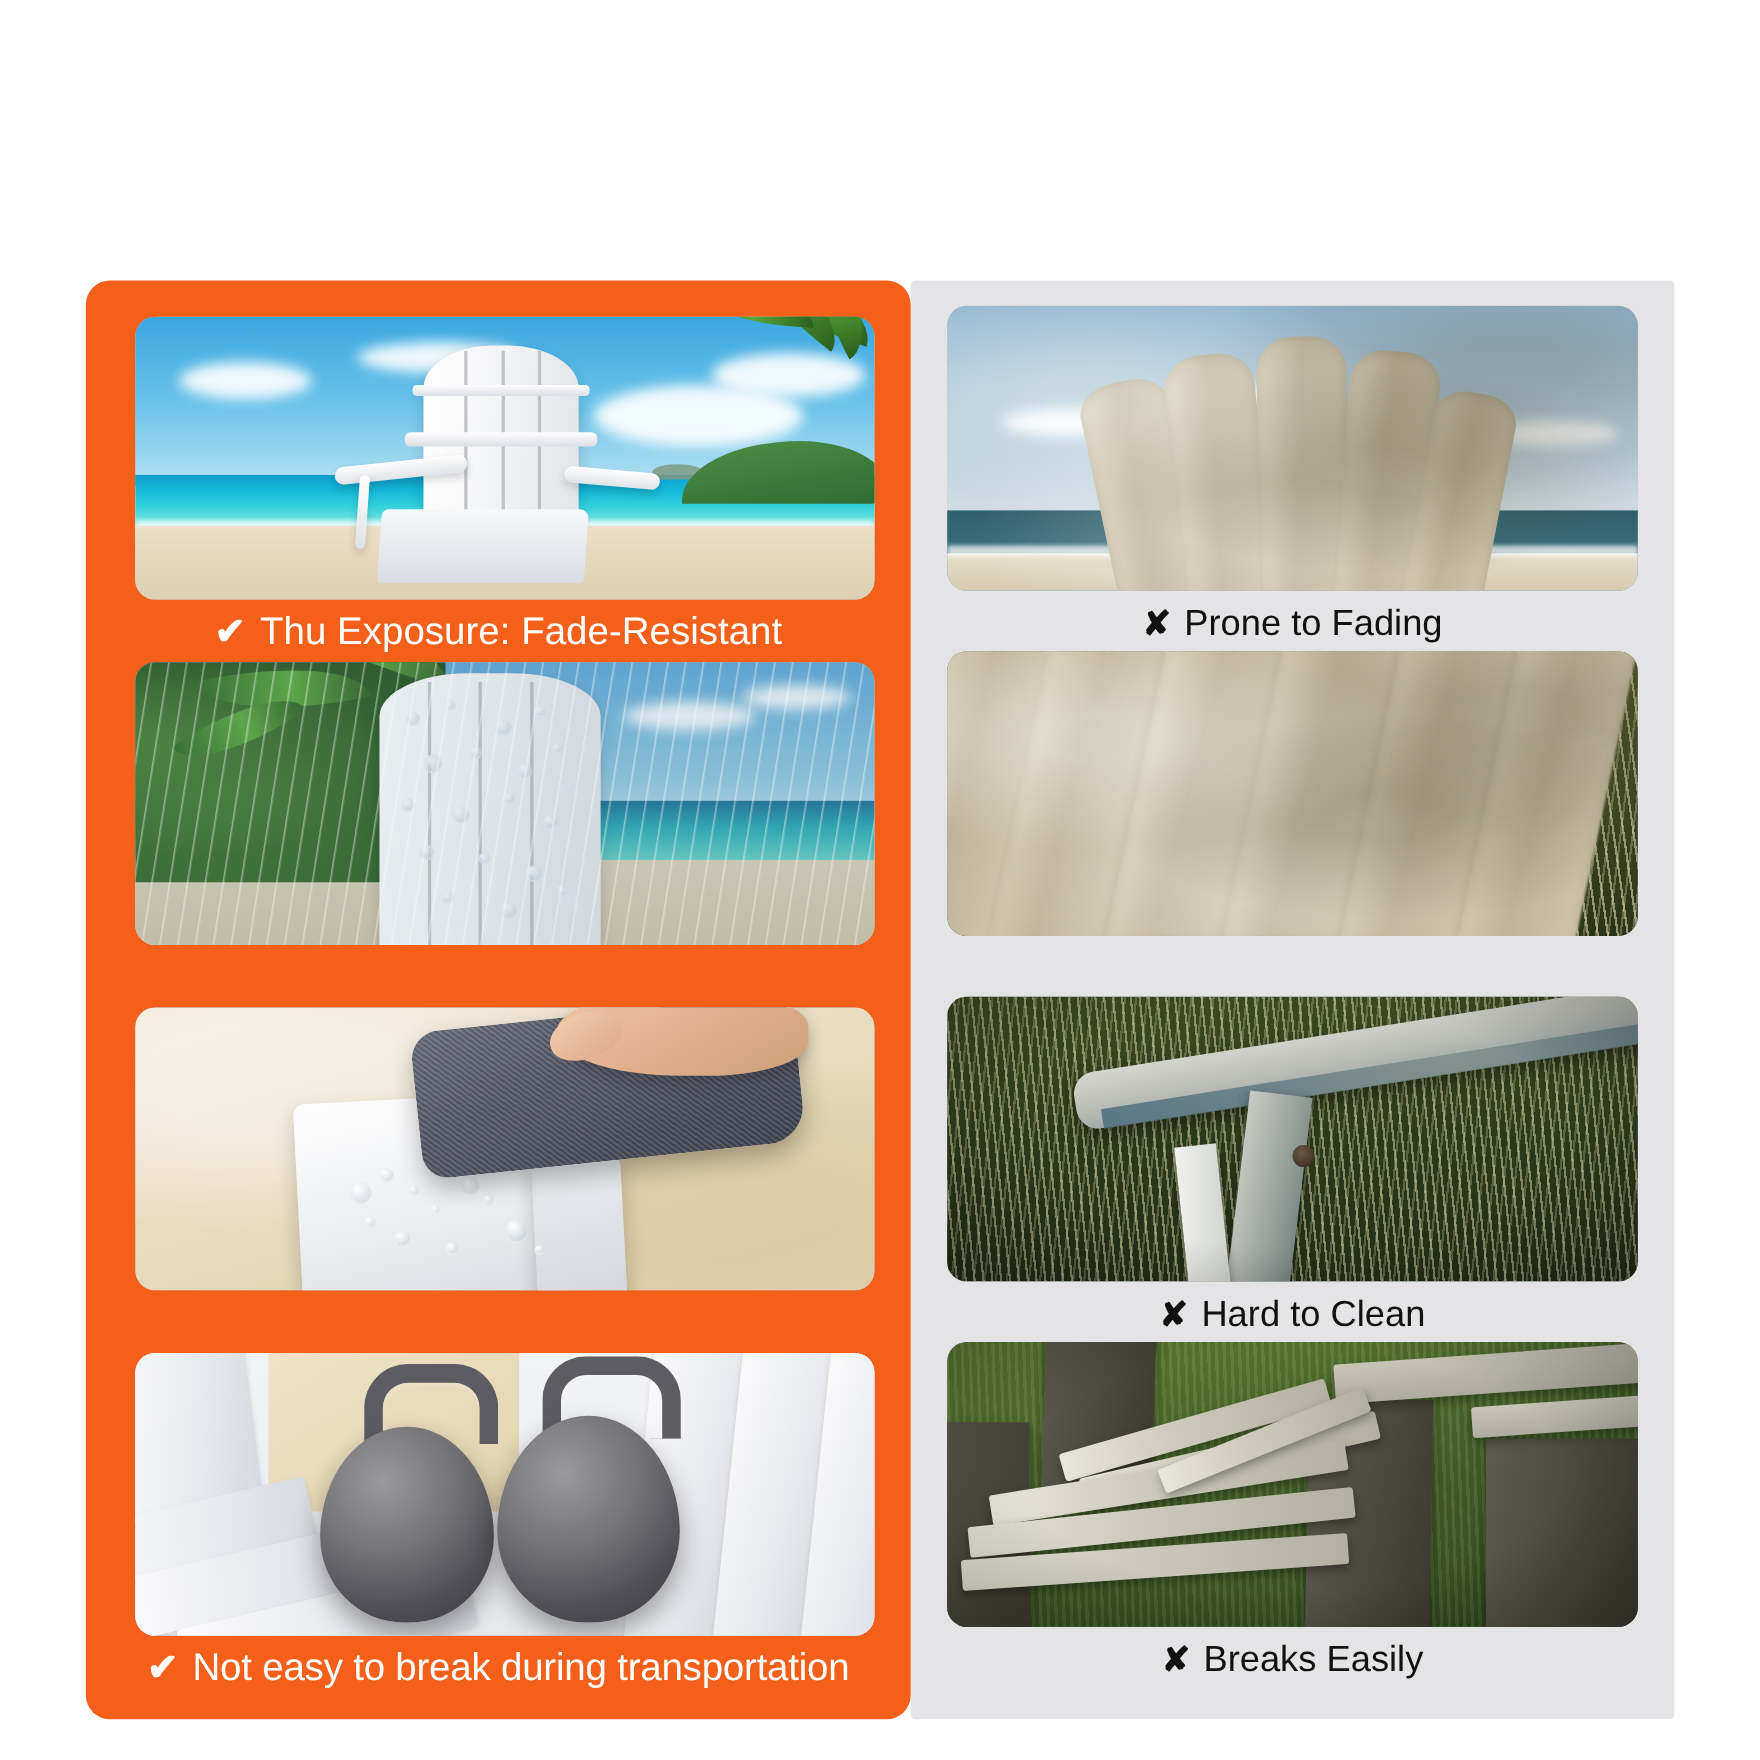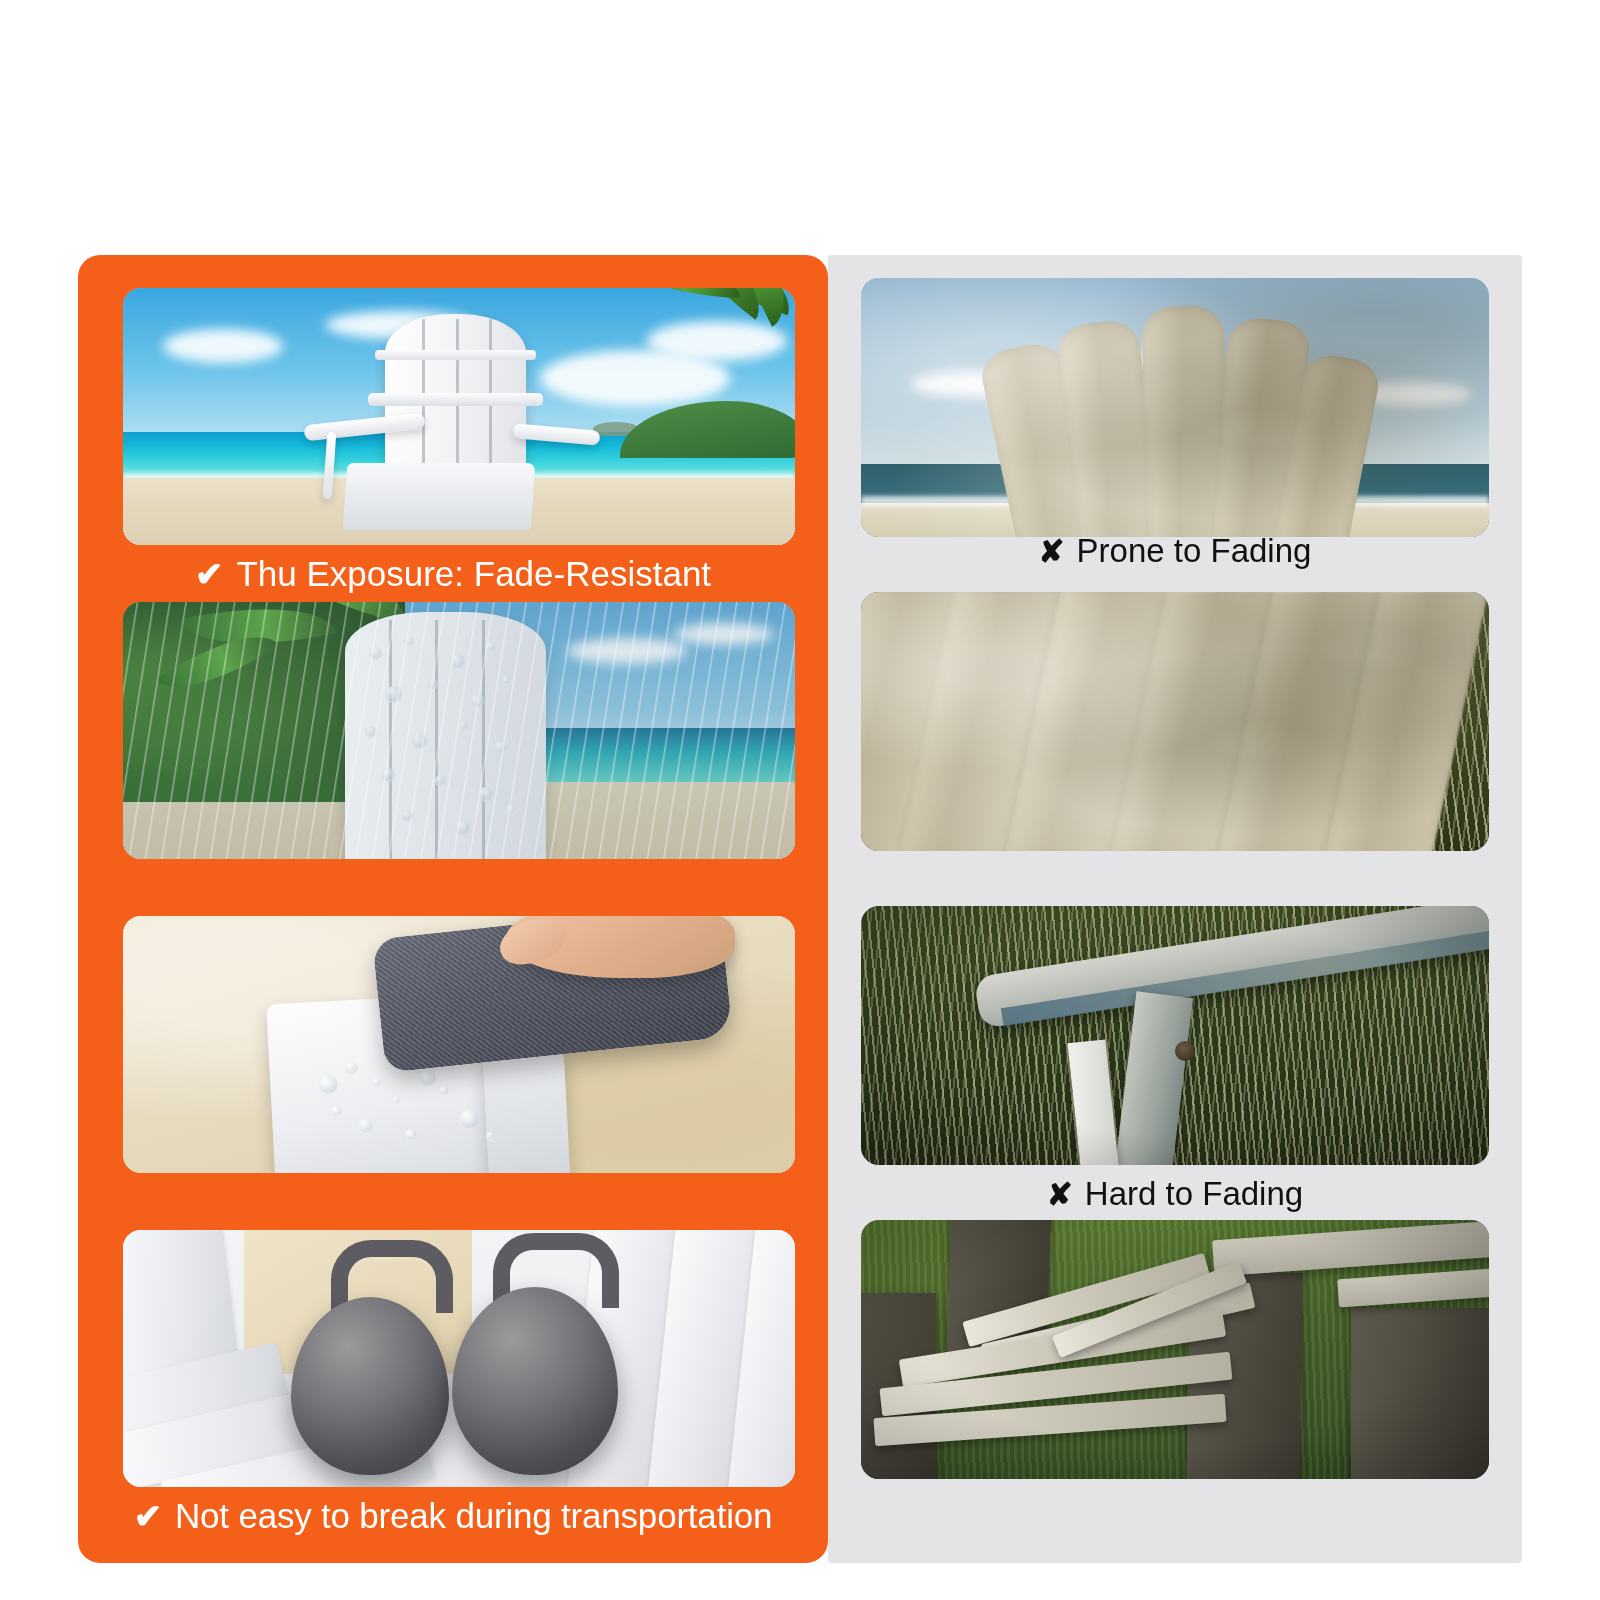--- a/index.html
+++ b/index.html
@@ -475,21 +475,21 @@
           <div class="foam" style="bottom:12%; height:4%;"></div>
 
           <div class="plank" style="left:22%; top:26%; width:13%; height:84%; transform:rotate(-12deg); border-radius:40% 40% 0 0 / 12% 12% 0 0;"></div>
           <div class="plank" style="left:33%; top:17%; width:13%; height:92%; transform:rotate(-6deg); border-radius:40% 40% 0 0 / 12% 12% 0 0;"></div>
           <div class="plank" style="left:45%; top:11%; width:13%; height:98%; transform:rotate(-1deg); border-radius:40% 40% 0 0 / 12% 12% 0 0;"></div>
           <div class="plank" style="left:57%; top:16%; width:13%; height:94%; transform:rotate(5deg);  border-radius:40% 40% 0 0 / 12% 12% 0 0;"></div>
           <div class="plank" style="left:68%; top:30%; width:12%; height:82%; transform:rotate(11deg); border-radius:40% 40% 0 0 / 12% 12% 0 0;"></div>
           <div class="mottle"></div>
         </div>
       </div>
-      <div class="caption caption-bad" style="position:absolute; left:0; top:274px;">
+      <div class="caption caption-bad" style="position:absolute; left:0; top:289px;">
         <span class="mark mark-x">✘</span><span>Prone to Fading</span>
       </div>
 
       <div class="cell" style="left:33px; top:337px; width:628px; height:259px;">
         <div class="photo">
           <div class="layer grass-bg"></div>
           <div class="plank blur-soft" style="left:-6%;  top:-10%; width:17%; height:125%; transform:rotate(12deg);"></div>
           <div class="plank blur-soft" style="left:10%;  top:-10%; width:17%; height:125%; transform:rotate(12deg);"></div>
           <div class="plank blur-soft" style="left:27%;  top:-10%; width:17%; height:125%; transform:rotate(12deg);"></div>
           <div class="plank blur-soft" style="left:44%;  top:-10%; width:17%; height:125%; transform:rotate(12deg);"></div>
@@ -518,36 +518,39 @@
           <div style="position:absolute; left:34%; top:52%; width:6%; height:56%;
                       background:linear-gradient(95deg,#f1f2ef,#cfd2cc);
                       transform:rotate(-6deg); box-shadow:0 4px 8px rgba(0,0,0,.4);"></div>
           <div style="position:absolute; left:50%; top:52%; width:20px; height:20px;
                       background:radial-gradient(circle at 40% 35%, #6b5b46, #2e2619);
                       border-radius:50%;"></div>
           <div class="vignette"></div>
         </div>
       </div>
       <div class="caption caption-bad" style="position:absolute; left:0; top:917px;">
-        <span class="mark mark-x">✘</span><span>Hard to Fading</span>
+        <span class="mark mark-x">✘</span><span>Hard to Clean</span>
       </div>
 
       <div class="cell" style="left:33px; top:965px; width:628px; height:259px;">
         <div class="photo">
           <div class="layer grass-green"></div>
           <div class="post-dark" style="left:14%; top:-6%; width:16%; height:60%; transform:rotate(2deg);"></div>
           <div class="post-dark" style="left:-4%; top:28%; width:16%; height:90%;"></div>
           <div class="post-dark" style="left:52%; top:20%; width:18%; height:92%; transform:rotate(1deg);"></div>
           <div class="post-dark" style="left:78%; top:34%; width:22%; height:80%;"></div>
           <div class="top-board" style="left:56%; top:4%;  width:48%; height:14%; transform:rotate(-4deg);"></div>
           <div class="top-board" style="left:76%; top:20%; width:34%; height:11%; transform:rotate(-4deg);"></div>
           <div class="broken-plank" style="left:16%; top:26%; width:40%; height:10%; transform:rotate(-16deg);"></div>
           <div class="broken-plank" style="left:19%; top:36%; width:44%; height:10%; transform:rotate(-13deg);"></div>
           <div class="broken-plank" style="left:6%;  top:44%; width:52%; height:11%; transform:rotate(-9deg);"></div>
           <div class="broken-plank" style="left:3%;  top:58%; width:56%; height:11%; transform:rotate(-6deg);"></div>
           <div class="broken-plank" style="left:2%;  top:72%; width:56%; height:11%; transform:rotate(-4deg);"></div>
           <div class="broken-plank" style="left:30%; top:30%; width:32%; height:9%;  transform:rotate(-22deg);"></div>
           <div class="vignette"></div>
         </div>
       </div>
+      <div class="caption caption-bad" style="position:absolute; left:0; top:1231px;">
+        <span class="mark mark-x">✘</span><span>Breaks Easily</span>
+      </div>
     </div>
   </div>
 </div>
 
 </body></html>

